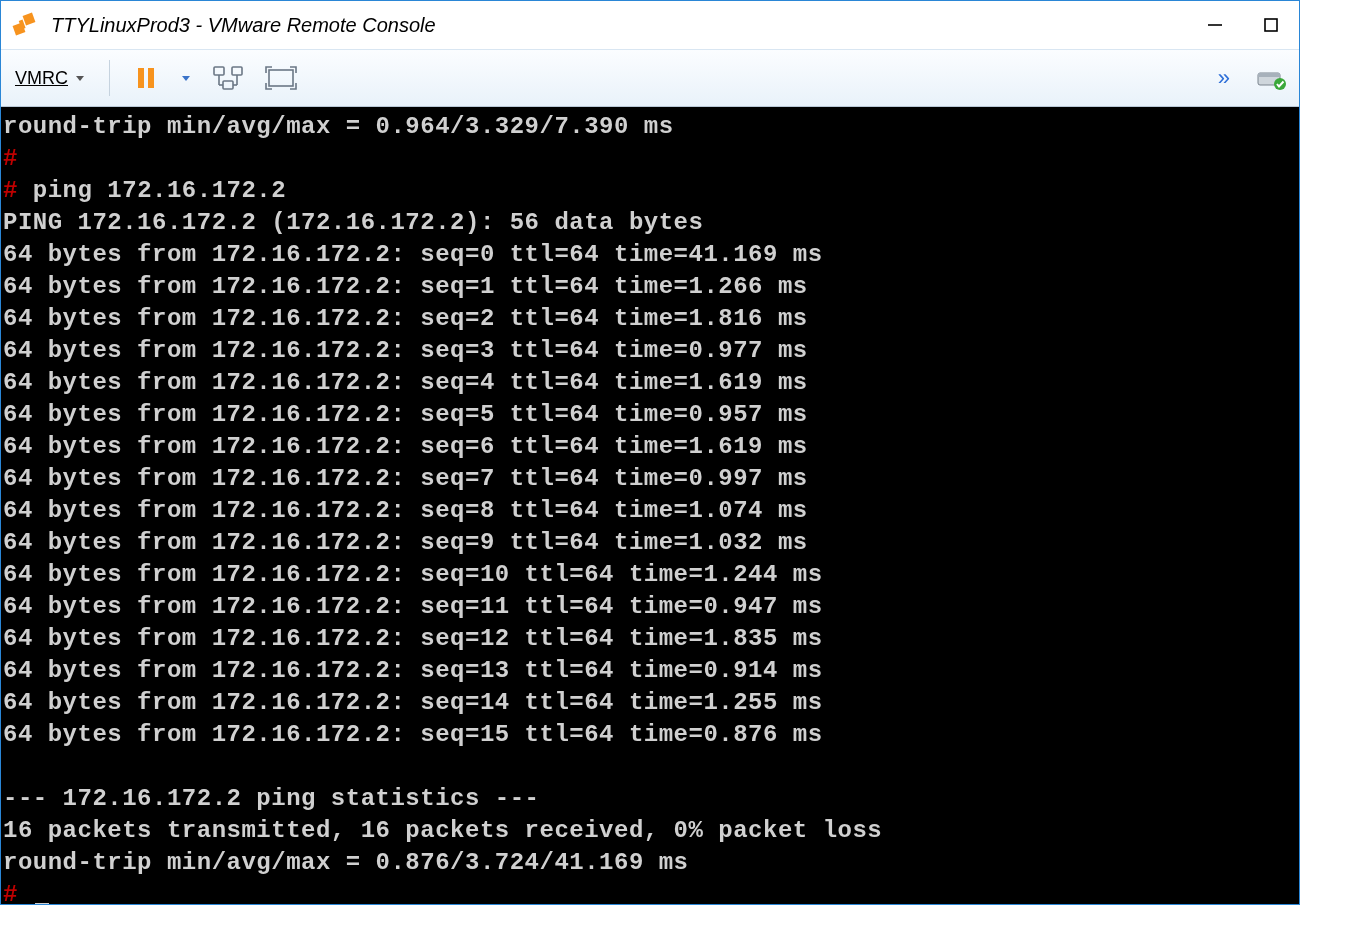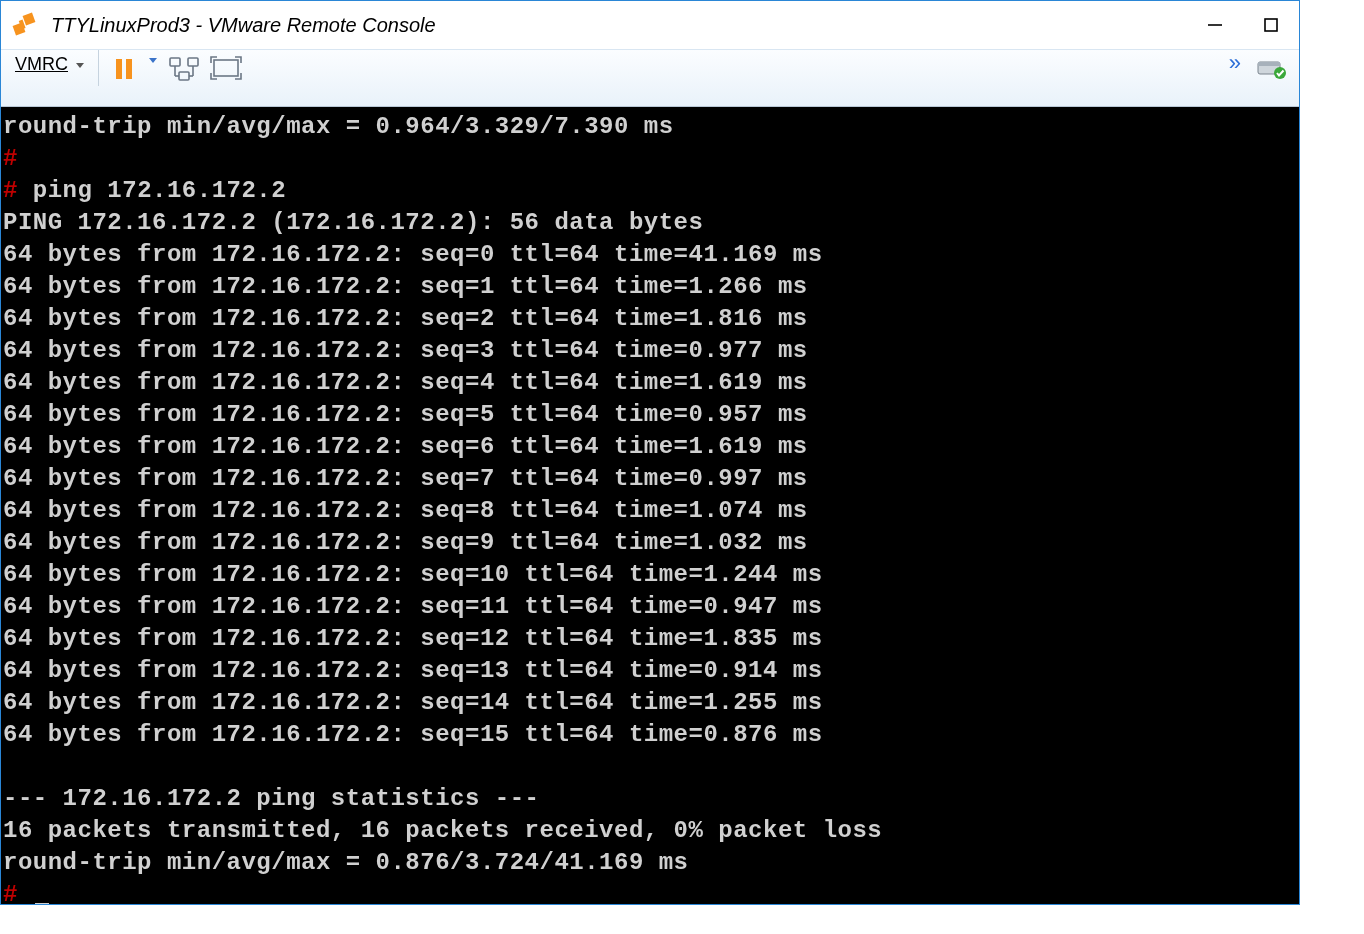--- a/index.html
+++ b/index.html
@@ -52,23 +52,23 @@
     align-items: center;
     justify-content: center;
     color: #000;
   }
   
   .toolbar {
     height: 56px;
     background: linear-gradient(#fbfdff, #e9f2fa);
     border-bottom: 1px solid #b9c8d6;
     display: flex;
-    align-items: flex-start;
+    align-items: center;
     padding: 0 8px;
-    gap: 0;
+    gap: 11px;
   }
   .vmrc-menu {
     display: flex;
     align-items: center;
     gap: 6px;
     font-size: 18px;
     color: #000;
     padding: 4px 6px;
   }
   .tb-sep {

